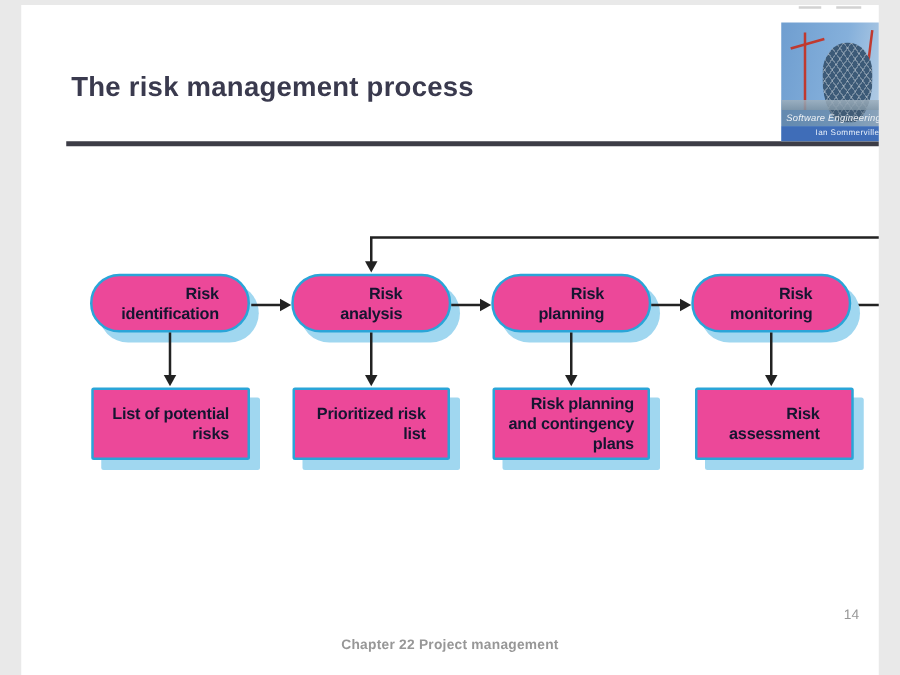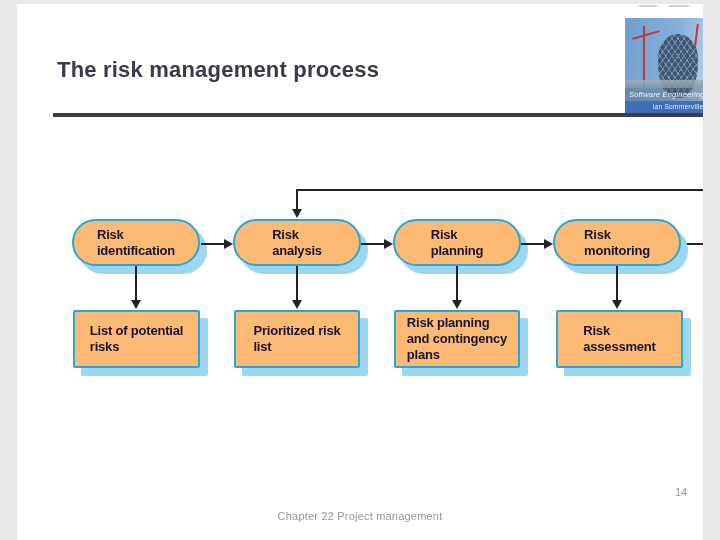--- a/index.html
+++ b/index.html
@@ -45,23 +45,23 @@
     font-size:7.5px;line-height:13px;padding-left:4px;letter-spacing:.2px;white-space:nowrap;font-style:italic;
   }
   .cover .edition-badge{position:absolute;right:3px;bottom:16px;width:7px;height:4px;background:#c65a3a;}
   .cover .author-band{
     position:absolute;left:0;right:0;bottom:0;height:12px;background:#3f6db8;
     color:#e8f0fa;font-size:6.5px;line-height:12px;text-align:center;letter-spacing:.3px;white-space:nowrap;
   }
 
   
   .node{
-    position:absolute;box-sizing:border-box;background:#fdba74;
+    position:absolute;box-sizing:border-box;background:#ec4899;
     border:2.5px solid var(--accent-border,#2aa5d8);
-    display:flex;align-items:center;justify-content:center;text-align:left;
+    display:flex;align-items:center;justify-content:center;text-align:right;
     color:var(--node-text,#151530);font-size:13px;font-weight:bold;line-height:16px;
     letter-spacing:-.2px;white-space:pre-line;
   }
   .stage{top:215px;height:47px;width:128px;border-radius:24px;
     box-shadow:7px 8px 0 var(--shadow,#a0d7f0);}
   .stage-1{left:55px;} .stage-2{left:216px;} .stage-3{left:376px;} .stage-4{left:536px;}
   .output{top:306px;height:58px;border-radius:2px;
     box-shadow:8px 8px 0 var(--shadow,#a0d7f0);}
   .out-1{left:56px;width:127px;}
   .out-2{left:217px;width:126px;}
@@ -85,21 +85,21 @@
   .ad-4{left:595px;top:262px;height:43px;}
   .ad-fb{left:275px;top:186px;height:28px;}
   .arrow-down .shaft{position:absolute;left:4px;top:0;bottom:8px;width:2px;background:var(--line,#222222);}
   .arrow-down .head{position:absolute;left:0;bottom:0;width:0;height:0;
     border-left:5px solid transparent;border-right:5px solid transparent;
     border-top:9px solid var(--line,#222222);}
 
   
   .footer-chapter{
     position:absolute;left:0;right:0;top:506px;text-align:center;
-    font-size:11px;color:var(--footer-text,#979797);letter-spacing:.2px;
+    font-size:11px;color:var(--footer-text,#979797);letter-spacing:.2px;font-weight:bold;
   }
   .footer-page{
     position:absolute;left:658px;top:482px;font-size:11px;color:var(--footer-text,#979797);
   }
 </style>
 </head>
 <body>
 
 <div class="slide">
 

